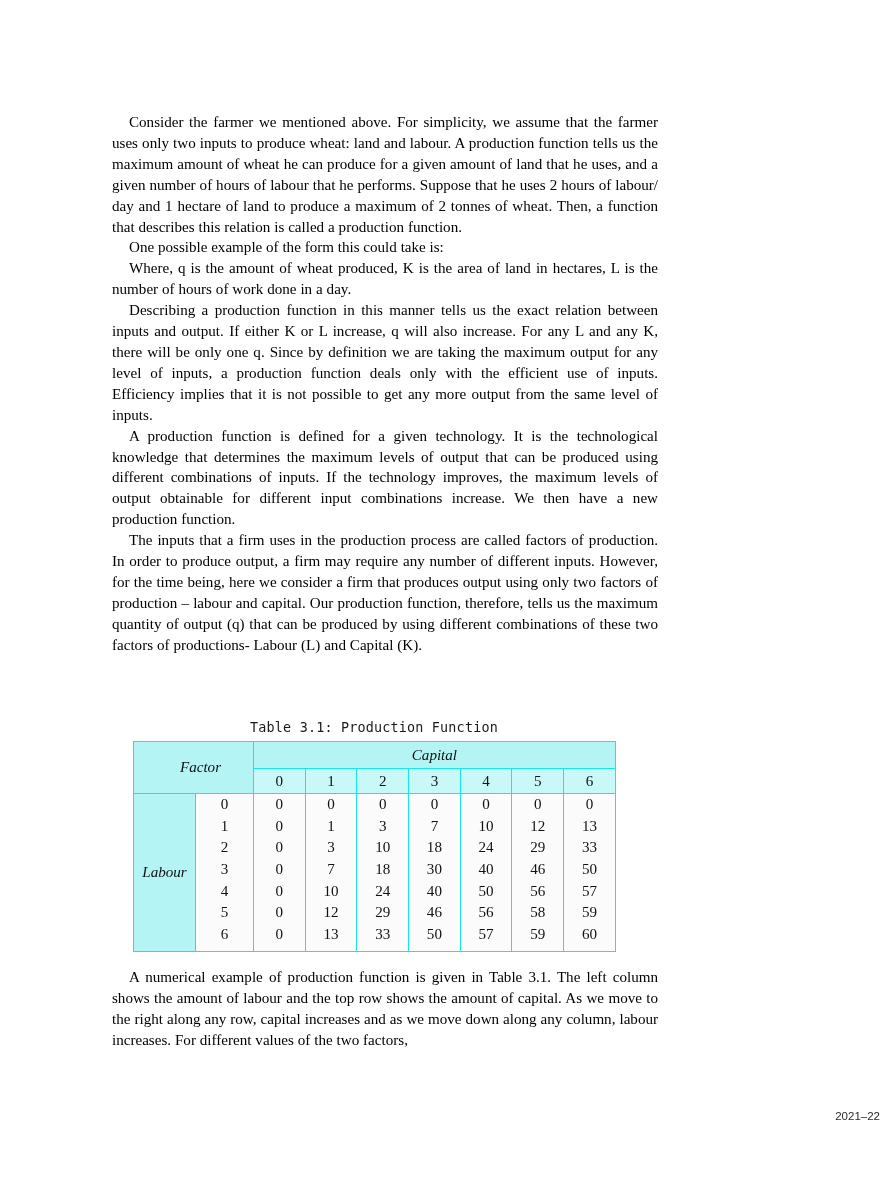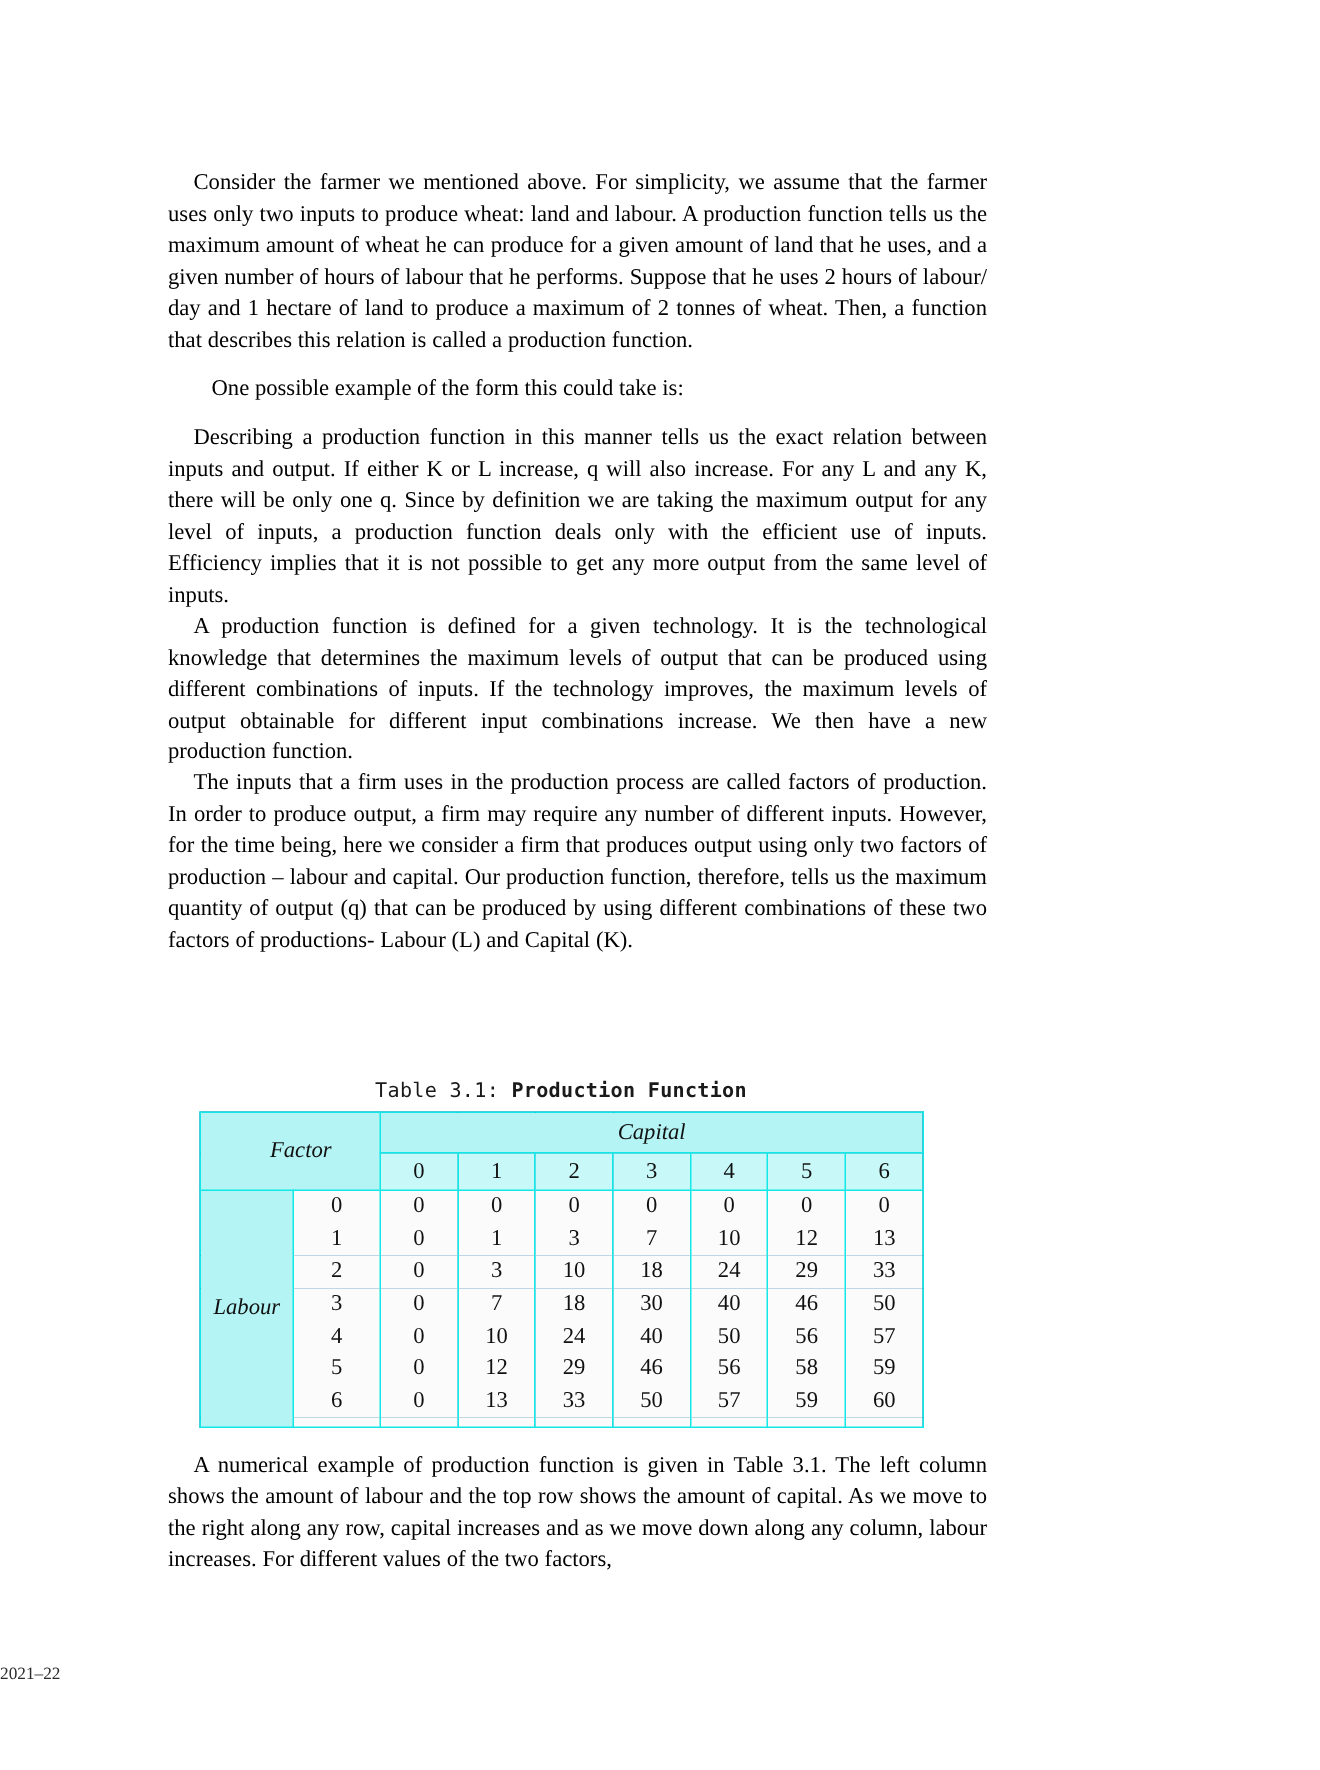--- a/index.html
+++ b/index.html
@@ -36,21 +36,21 @@
     font-size: 15.1px;
     line-height: 20.9px;
     text-align: justify;
     text-indent: 17px;
     hyphens: none;
     word-spacing: 0.1px;
   }
 
   
   p.line {
-    margin: 12px;
+    margin: 0;
     font-size: 15.1px;
     line-height: 20.9px;
     text-align: left;
     text-indent: 17px;
   }
 
   .eqline {
     position: relative;
     margin: 0;
     font-size: 15.1px;
@@ -76,21 +76,21 @@
   }
   .table-caption {
     font-family: "DejaVu Sans Mono", "Liberation Mono", monospace;
     font-size: 13.4px;
     text-align: center;
     color: #1a1a1a;
     letter-spacing: 0.2px;
     margin-bottom: 6px;
     white-space: pre;
   }
-  .table-caption b { font-weight: 700; }
+  .table-caption b { font-weight: 400; }
 
   table.ptable {
     border-collapse: collapse;
     width: 482px;
     table-layout: fixed;
     background: #0369a1;
   }
   table.ptable td {
     border: 1.6px solid #13e8e8;
     text-align: center;
@@ -142,38 +142,39 @@
     top: 967px;
     width: 546px;
   }
 
   
   .footer {
     position: absolute;
     left: 0;
     top: 1110px;
     width: 880px;
-    text-align: left;
-    font-family: Liberation Serif, serif;
+    text-align: right;
+    font-family: Liberation Sans, sans-serif;
     font-size: 11.5px;
     color: #2b2b2b;
   }
 </style>
 </head>
 <body>
 
 <div id="page">
 
   <div class="content">
 
     <p class="para">Consider the farmer we mentioned above. For simplicity, we assume that the farmer uses only two inputs to produce wheat: land and labour. A production function tells us the maximum amount of wheat he can produce for a given amount of land that he uses, and a given number of hours of labour that he performs. Suppose that he uses 2 hours of labour/ day and 1 hectare of land to produce a maximum of 2 tonnes of wheat. Then, a function that describes this relation is called a production function.</p>
 
     <p class="line">One possible example of the form this could take is:</p>
 
 
+    <p class="para">Where, q is the amount of wheat produced, K is the area of land in hectares, L is the number of hours of work done in a day.</p>
 
     <p class="para">Describing a production function in this manner tells us the exact relation between inputs and output. If either K or L increase, q will also increase. For any L and any K, there will be only one q. Since by definition we are taking the maximum output for any level of inputs, a production function deals only with the efficient use of inputs. Efficiency implies that it is not possible to get any more output from the same level of inputs.</p>
 
     <p class="para">A production function is defined for a given technology. It is the technological knowledge that determines the maximum levels of output that can be produced using different combinations of inputs. If the technology improves, the maximum levels of output obtainable for different input combinations increase. We then have a new production function.</p>
 
     <p class="para">The inputs that a firm uses in the production process are called factors of production. In order to produce output, a firm may require any number of different inputs. However, for the time being, here we consider a firm that produces output using only two factors of production – labour and capital. Our production function, therefore, tells us the maximum quantity of output (q) that can be produced by using different combinations of these two factors of productions- Labour (L) and Capital (K).</p>
 
 
 
 

